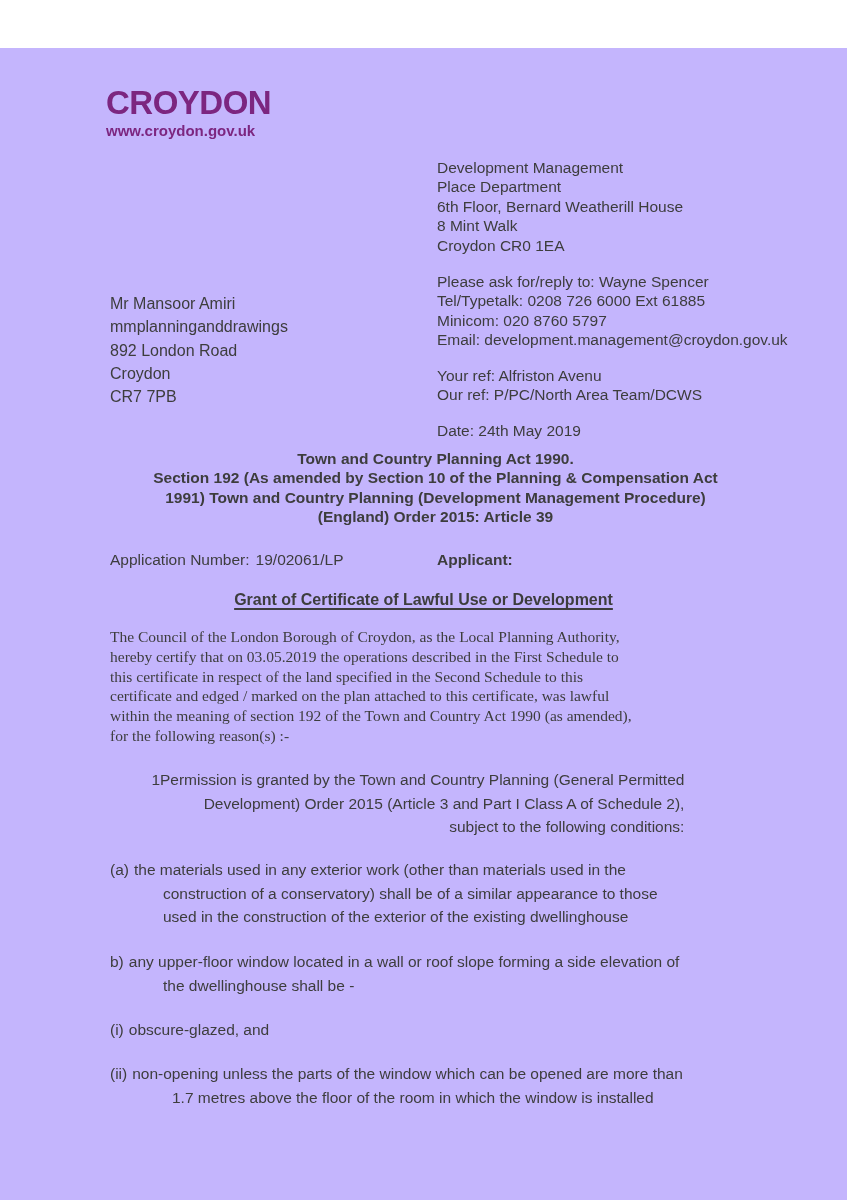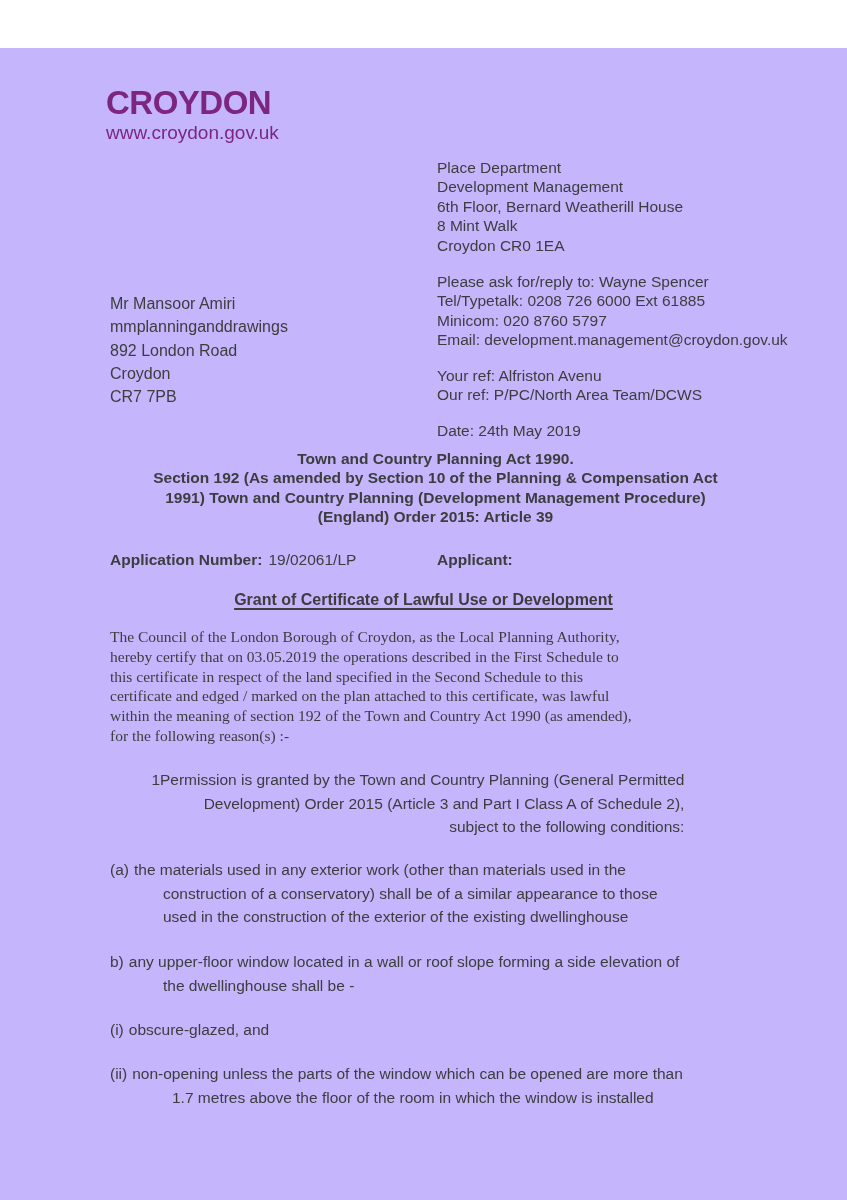--- a/index.html
+++ b/index.html
@@ -4,38 +4,38 @@
 <style>
   html,body { margin:0; padding:0; background:#ffffff; }
   .page {
     position:relative; width:847px; height:1200px; background:#c4b5fd;
     font-family:"Liberation Sans","DejaVu Sans",sans-serif;
     color:var(--text,#3d3d3d); overflow:hidden;margin-top:48px;
   }
   
   .logo { position:absolute; left:106px; top:38px; }
   .logo-wordmark { font-size:33px; font-weight:700; line-height:33px; letter-spacing:-0.5px; color:var(--brand,#7C2680); }
-  .logo-website  { font-size:19px; font-weight:400; margin-top:3px; color:var(--brand,#7C2680); }
+  .logo-website  { font-size:15px; font-weight:700; margin-top:3px; color:var(--brand,#7C2680); }
 
   
   .sender-block { position:absolute; left:437px; top:110px; font-size:15.5px; line-height:19.4px; }
   .contact-block { margin-top:17px; }
   .refs-block    { margin-top:16px; }
   .date-line     { margin-top:17px; }
 
   
   .recipient-block { position:absolute; left:110px; top:244px; font-size:16px; line-height:23.3px; }
 
   
   .statute-heading { position:absolute; left:0; top:401px; width:847px; text-align:center;
                      font-weight:700; font-size:15.5px; line-height:19.4px; white-space:nowrap;padding-left:12px; }
 
   
   .app-line { position:absolute; left:110px; top:503px; width:637px; font-size:15.5px; }
-  .app-number-label { font-weight:700; }
+  .app-number-label { font-weight:400; }
   .app-number-value { margin-left:6px; }
   .applicant-label  { position:absolute; left:327px; top:0; font-weight:700; }
 
   
   .certificate-title { position:absolute; left:0; top:543px; width:847px; text-align:center;
                        font-size:16px; font-weight:700; }
   .certificate-title .underlined { text-decoration:underline; text-decoration-thickness:2px; text-underline-offset:3px; }
 
   
   .intro { position:absolute; left:110px; top:579px; font-size:15.5px; line-height:19.8px; }
@@ -59,22 +59,22 @@
 
 <div class="page">
 
   <div class="logo">
     <div class="logo-wordmark">CROYDON</div>
     <div class="logo-website">www.croydon.gov.uk</div>
   </div>
 
   <div class="sender-block">
     <div>
+      <div>Development Management</div>
       <div>Place Department</div>
-      <div>Development Management</div>
       <div>6th Floor, Bernard Weatherill House</div>
       <div>8 Mint Walk</div>
       <div>Croydon CR0 1EA</div>
     </div>
     <div class="contact-block">
       <div>Please ask for/reply to: Wayne Spencer</div>
       <div>Tel/Typetalk: 0208 726 6000 Ext 61885</div>
       <div>Minicom: 020 8760 5797</div>
       <div>Email: development.management@croydon.gov.uk</div>
     </div>

